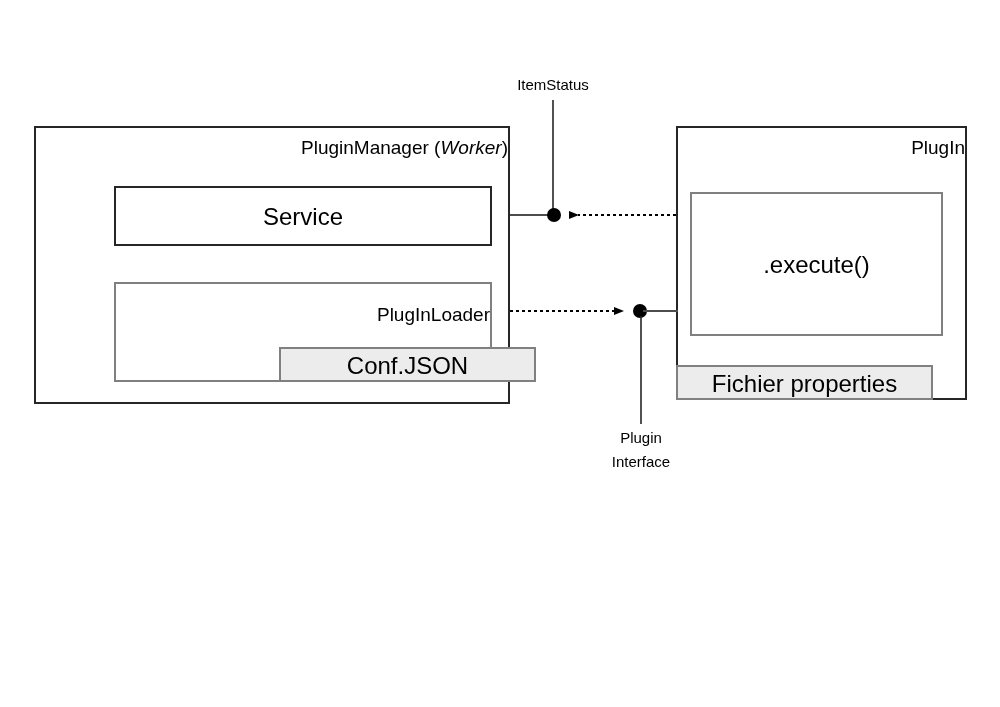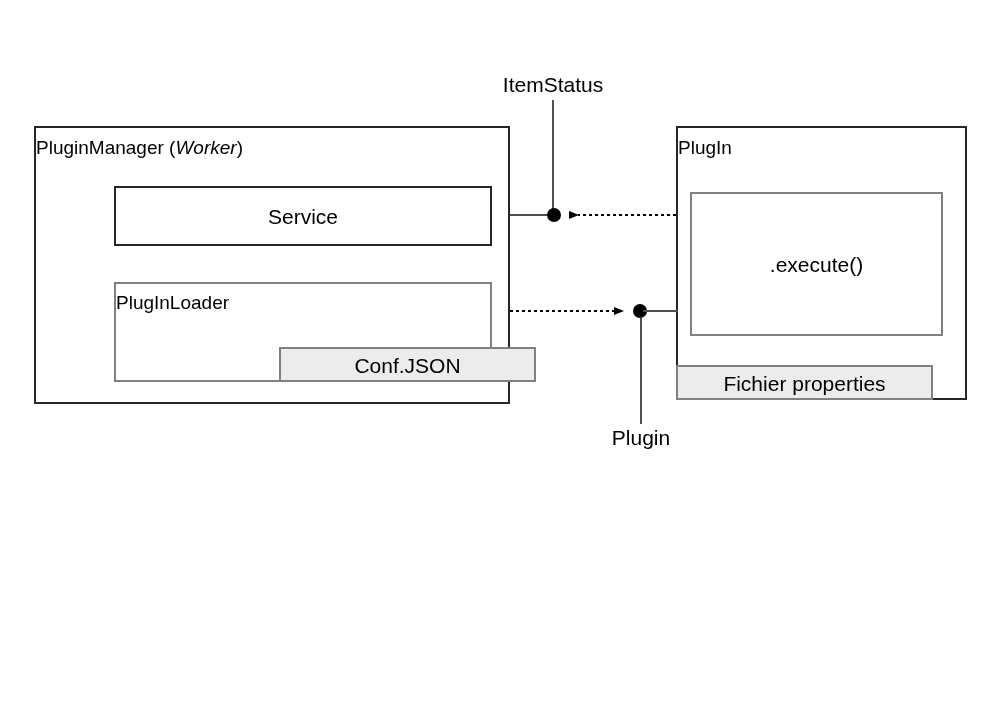--- a/index.html
+++ b/index.html
@@ -34,33 +34,33 @@
   .box-dark   { border: 2px solid #262626; }
   .box-gray   { border: 2px solid #808080; }
   .box-shaded { background: #ececec; border: 2px solid #808080; }
 
   
   .box-title {
     position: absolute;
     left: 0;
     right: 0;
     top: 9px;
-    text-align: left;
+    text-align: right;
     font-size: 19px;
     line-height: 22px;
     white-space: nowrap;
   }
   .centered-label {
     position: absolute;
     left: 0;
     right: 0;
     top: 50%;
     transform: translateY(-50%);
     text-align: center;
-    font-size: 21px;
+    font-size: 24px;
     line-height: 23px;
     white-space: nowrap;
   }
   .italic { font-style: italic; }
 
   
   #plugin-manager-box {
     left: 34px;  top: 126px;
     width: 476px; height: 278px;
   }
@@ -70,41 +70,41 @@
   }
   #pluginloader-box {
     left: 114px; top: 282px;
     width: 378px; height: 100px;
   }
   #confjson-box {
     left: 235px; top: 347px;
     width: 257px; height: 35px; margin-left: 44px;
   }
   #pluginloader-title {
-    top: 8px;
+    top: 20px;
   }
 
   #plugin-box {
     left: 676px; top: 126px;
     width: 291px; height: 274px;
   }
   #execute-box {
     left: 690px; top: 192px;
     width: 253px; height: 144px;
   }
   #fichier-properties-box {
     left: 676px; top: 365px;
     width: 257px; height: 35px;
   }
 
   
   .annotation {
     position: absolute;
     text-align: center;
-    font-size: 21px;
+    font-size: 15px;
     line-height: 24px;
     white-space: nowrap;
   }
   #itemstatus-label {
     left: 453px; top: 73px;
     width: 200px;
   }
   #plugin-interface-label {
     left: 541px; top: 426px;
     width: 200px;
@@ -150,20 +150,21 @@
   </div>
 
   <div class="box box-shaded" id="fichier-properties-box">
     <div class="centered-label">Fichier properties</div>
   </div>
 
   <div class="annotation" id="itemstatus-label">ItemStatus</div>
 
   <div class="annotation" id="plugin-interface-label">
     <div>Plugin</div>
+    <div>Interface</div>
   </div>
 
   <svg id="connectors" viewBox="0 0 1000 707" width="1000" height="707">
     <defs>
       <marker id="arrow-left" markerWidth="10" markerHeight="10" refX="1" refY="4" orient="auto" markerUnits="userSpaceOnUse">
         <path d="M 10,0 L 0,4 L 10,8 z" fill="#000000"></path>
       </marker>
       <marker id="arrow-right" markerWidth="10" markerHeight="10" refX="9" refY="4" orient="auto" markerUnits="userSpaceOnUse">
         <path d="M 0,0 L 10,4 L 0,8 z" fill="#000000"></path>
       </marker>

